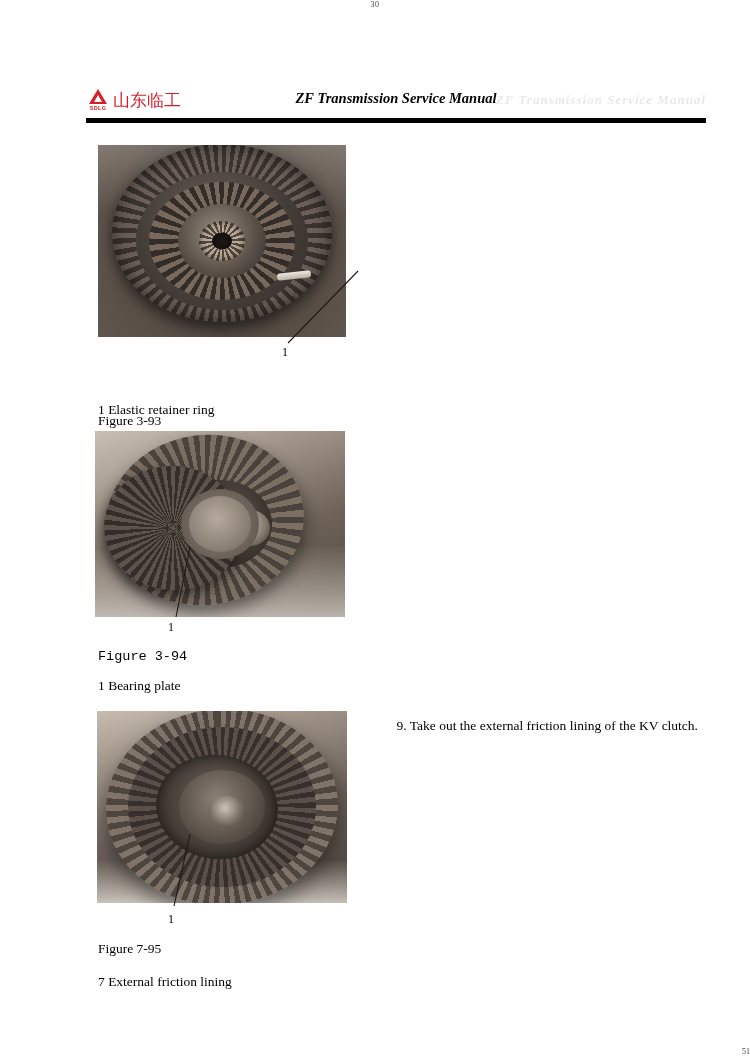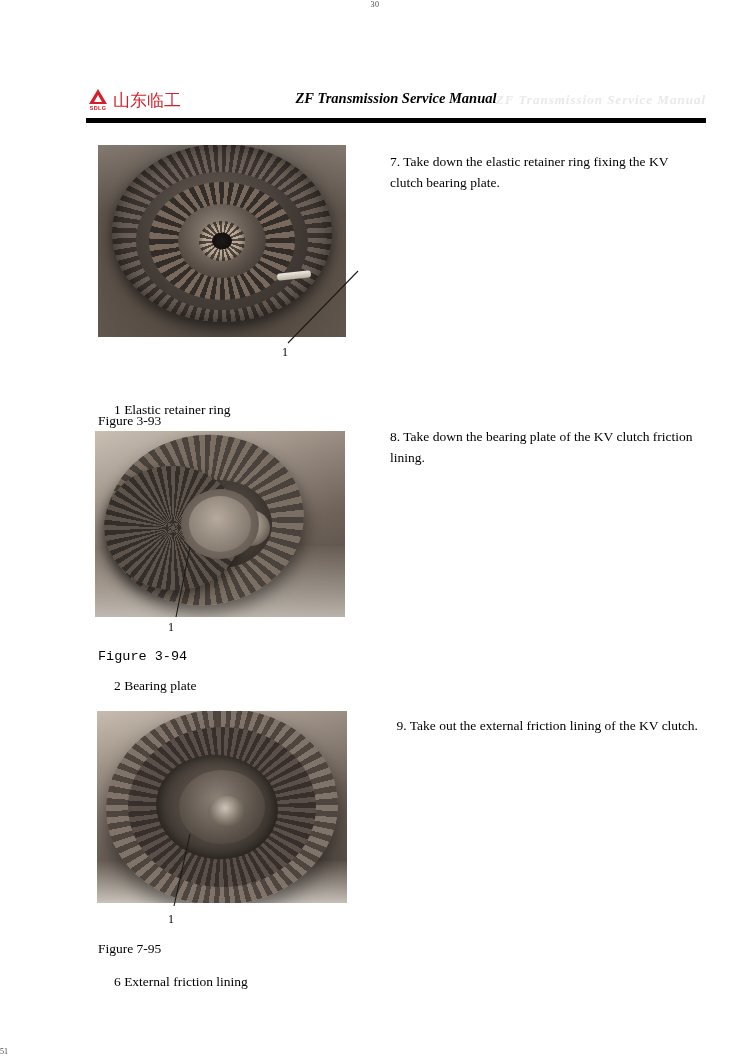--- a/index.html
+++ b/index.html
@@ -30,21 +30,21 @@
     text-align: center;
     font-size: 8px;
     color: #444;
     letter-spacing: 0.5px;
   }
   .bottom-page-number {
     position: absolute;
     bottom: 4px;
     left: 0;
     width: 750px;
-    text-align: left;
+    text-align: right;
     font-size: 8px;
     color: #444;
   }
   
   .header {
     position: absolute;
     left: 86px;
     top: 88px;
     width: 620px;
     height: 36px;
@@ -139,21 +139,20 @@
   }
   .figure-caption {
     position: absolute;
     font-size: 13.5px;
     font-family: "Liberation Serif", serif;
   }
   .figure-legend {
     position: absolute;
     font-size: 13.5px;
     font-family: "Liberation Serif", serif;
-    margin-left: 16px;
   }
   .callout-label {
     position: absolute;
     font-size: 12px;
     font-family: "Liberation Serif", serif;
   }
   .step-text {
     position: absolute;
     font-size: 13.5px;
     line-height: 21px;
@@ -386,59 +385,57 @@
   </div>
 
   <svg class="leader" style="left:276px; top:265px;" width="90" height="85">
     <line x1="82" y1="6" x2="12" y2="78" stroke="#1a1a1a" stroke-width="1.1"></line>
   </svg>
   <div class="callout-label" style="left:282px; top:345px;">1</div>
 
   <div class="figure-caption" style="left:98px; top:373px;margin-top:40px;">Figure 3-93</div>
   <div class="figure-legend" style="left:98px; top:402px;">1 Elastic retainer ring</div>
 
-  <div class="step-text" style="left:390px; top:151px; width:308px;">7. Take down the elastic retainer ring fixing the KV clutch bearing plate.</div>
 
   <div class="figure-img" style="left:95px; top:431px; width:250px; height:186px;">
     <div class="photo2">
       <div class="floor"></div>
       <div class="ring-back"></div>
       <div class="ring-back-hole"></div>
       <div class="shaft-hub"></div>
       <div class="ring-front"></div>
       <div class="ring-front-hole"></div>
       <div class="ring-front-hole2"></div>
     </div>
   </div>
 
   <svg class="leader" style="left:168px; top:545px;" width="30" height="78">
     <line x1="22" y1="2" x2="8" y2="72" stroke="#1a1a1a" stroke-width="1.1"></line>
   </svg>
   <div class="callout-label" style="left:168px; top:620px;">1</div>
 
   <div class="figure-caption" style="left:98px; top:649px;font-family:Liberation Mono, monospace;">Figure 3-94</div>
-  <div class="figure-legend" style="left:98px; top:678px;">2 Bearing plate</div>
-
-  <div class="step-text" style="left:390px; top:426px; width:308px;">8. Take down the bearing plate of the KV clutch friction lining.</div>
+  <div class="figure-legend" style="left:98px; top:678px;">1 Bearing plate</div>
+
 
   <div class="figure-img" style="left:97px; top:711px; width:250px; height:192px;">
     <div class="photo3">
       <div class="floor"></div>
       <div class="lin-outer"></div>
       <div class="lin-mid"></div>
       <div class="lin-hole"></div>
       <div class="lin-inner-ring"></div>
       <div class="lin-hub"></div>
     </div>
   </div>
 
   <svg class="leader" style="left:166px; top:832px;" width="32" height="80">
     <line x1="24" y1="2" x2="8" y2="74" stroke="#1a1a1a" stroke-width="1.1"></line>
   </svg>
   <div class="callout-label" style="left:168px; top:912px;">1</div>
 
   <div class="figure-caption" style="left:98px; top:941px;">Figure 7-95</div>
-  <div class="figure-legend" style="left:98px; top:974px;">6 External friction lining</div>
+  <div class="figure-legend" style="left:98px; top:974px;">7 External friction lining</div>
 
   <div class="step-text" style="left:390px; top:712px; width:308px; line-height:27px;text-align:right;">9. Take out the external friction lining of the KV clutch.</div>
 
   <div class="bottom-page-number">51</div>
 </div>
 
 </body></html>

